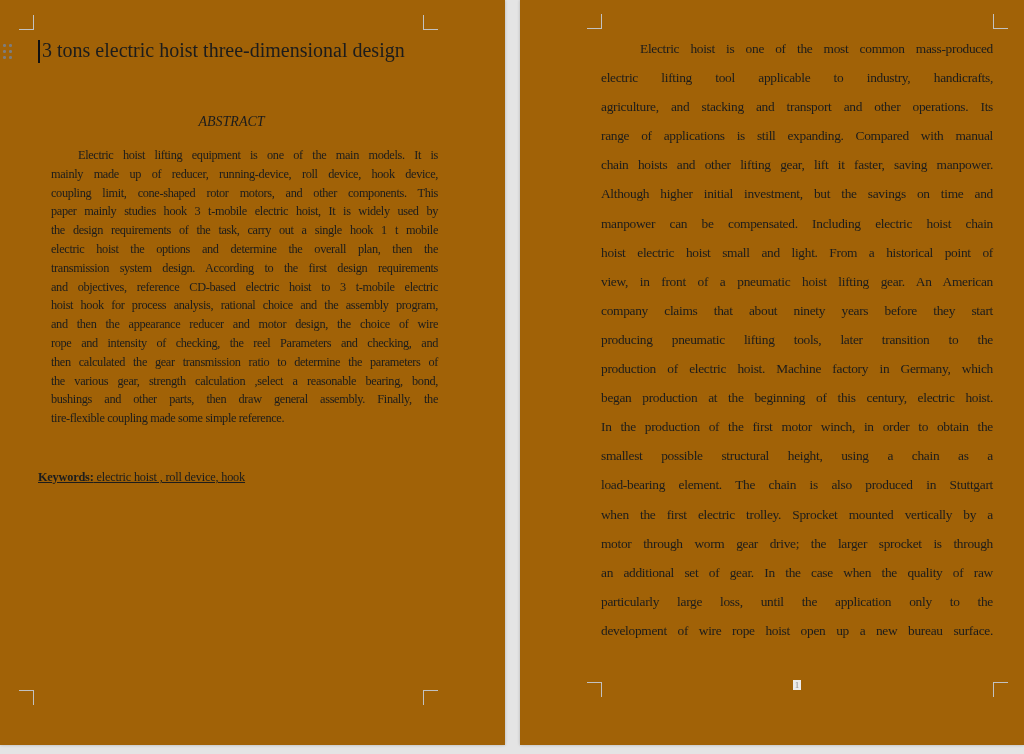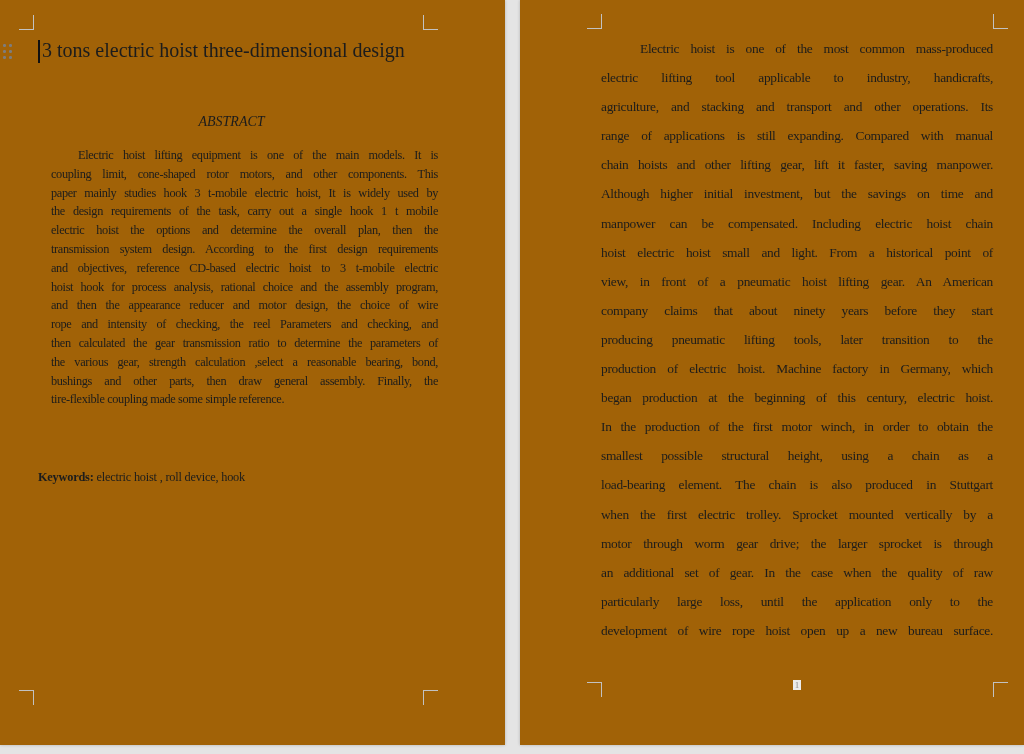--- a/index.html
+++ b/index.html
@@ -42,21 +42,21 @@
     font-size:14px;text-align:center;font-style:italic;
   }
   .abstract-block{
     position:absolute;left:38px;top:146px;width:387px;
     font-size:12.3px;letter-spacing:-0.35px;line-height:18.8px;margin-left:13px;
   }
   .abstract-block .tline:first-child{text-indent:27px;}
 
   .keywords-line{
     position:absolute;left:38px;top:470px;width:387px;
-    font-size:12.3px;letter-spacing:-0.2px;white-space:nowrap;
+    font-size:12.3px;letter-spacing:-0.2px;white-space:nowrap;text-decoration:underline;
   }
   .keywords-line .kw-label{font-weight:bold;}
 
   .body-block{
     position:absolute;left:81px;top:34px;width:392px;
     font-size:13.4px;letter-spacing:-0.3px;line-height:29.1px;
   }
   .body-block .tline:first-child{text-indent:39px;}
 
   .tline{
@@ -93,20 +93,21 @@
     </div>
 
     <div class="caret"></div>
 
     <div class="doc-title">3 tons electric hoist three-dimensional design</div>
 
     <div class="heading">ABSTRACT</div>
 
     <div class="abstract-block">
         <div class="tline">Electric hoist lifting equipment is one of the main models. It is</div>
+        <div class="tline">mainly made up of reducer, running-device, roll device, hook device,</div>
         <div class="tline">coupling limit, cone-shaped rotor motors, and other components. This</div>
         <div class="tline">paper mainly studies hook 3 t-mobile electric hoist, It is widely used by</div>
         <div class="tline">the design requirements of the task, carry out a single hook 1 t mobile</div>
         <div class="tline">electric hoist the options and determine the overall plan, then the</div>
         <div class="tline">transmission system design. According to the first design requirements</div>
         <div class="tline">and objectives, reference CD-based electric hoist to 3 t-mobile electric</div>
         <div class="tline">hoist hook for process analysis, rational choice and the assembly program,</div>
         <div class="tline">and then the appearance reducer and motor design, the choice of wire</div>
         <div class="tline">rope and intensity of checking, the reel Parameters and checking, and</div>
         <div class="tline">then calculated the gear transmission ratio to determine the parameters of</div>

